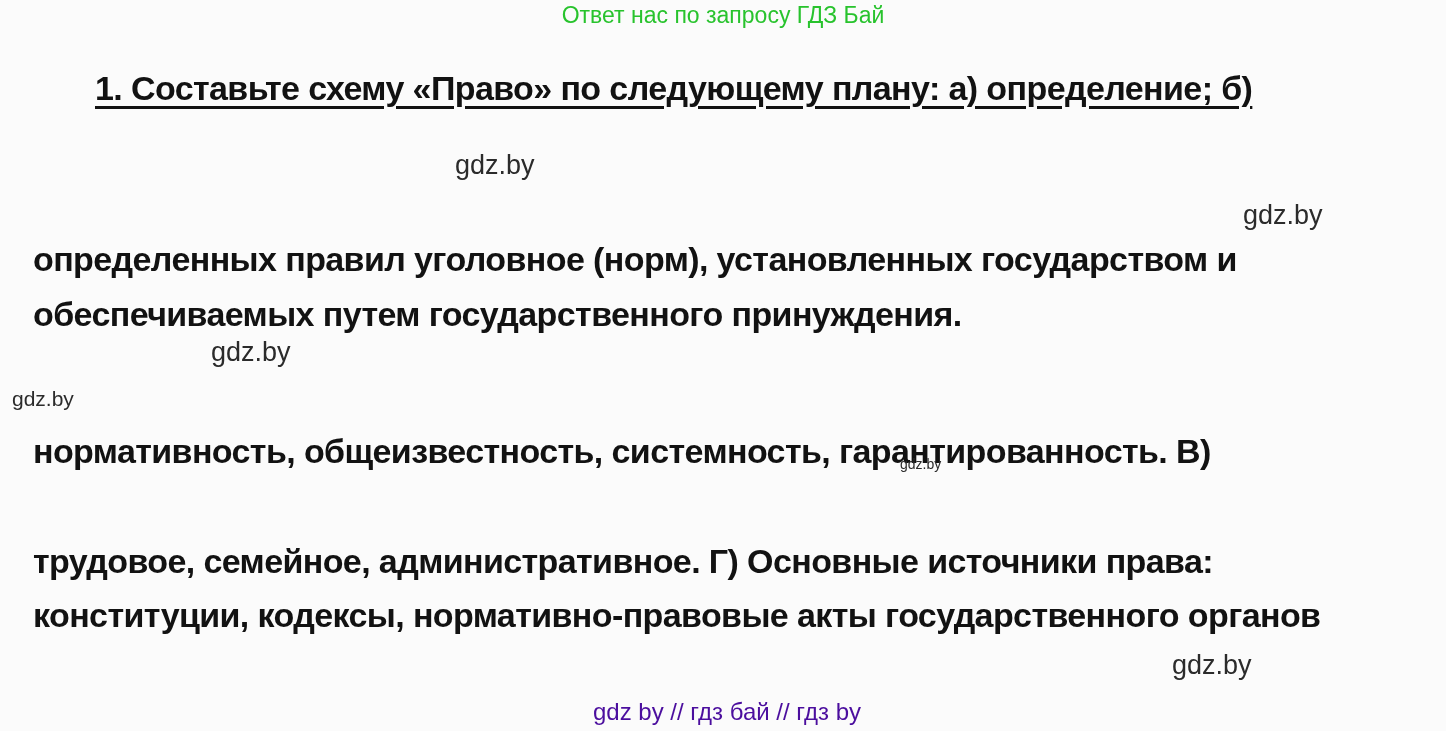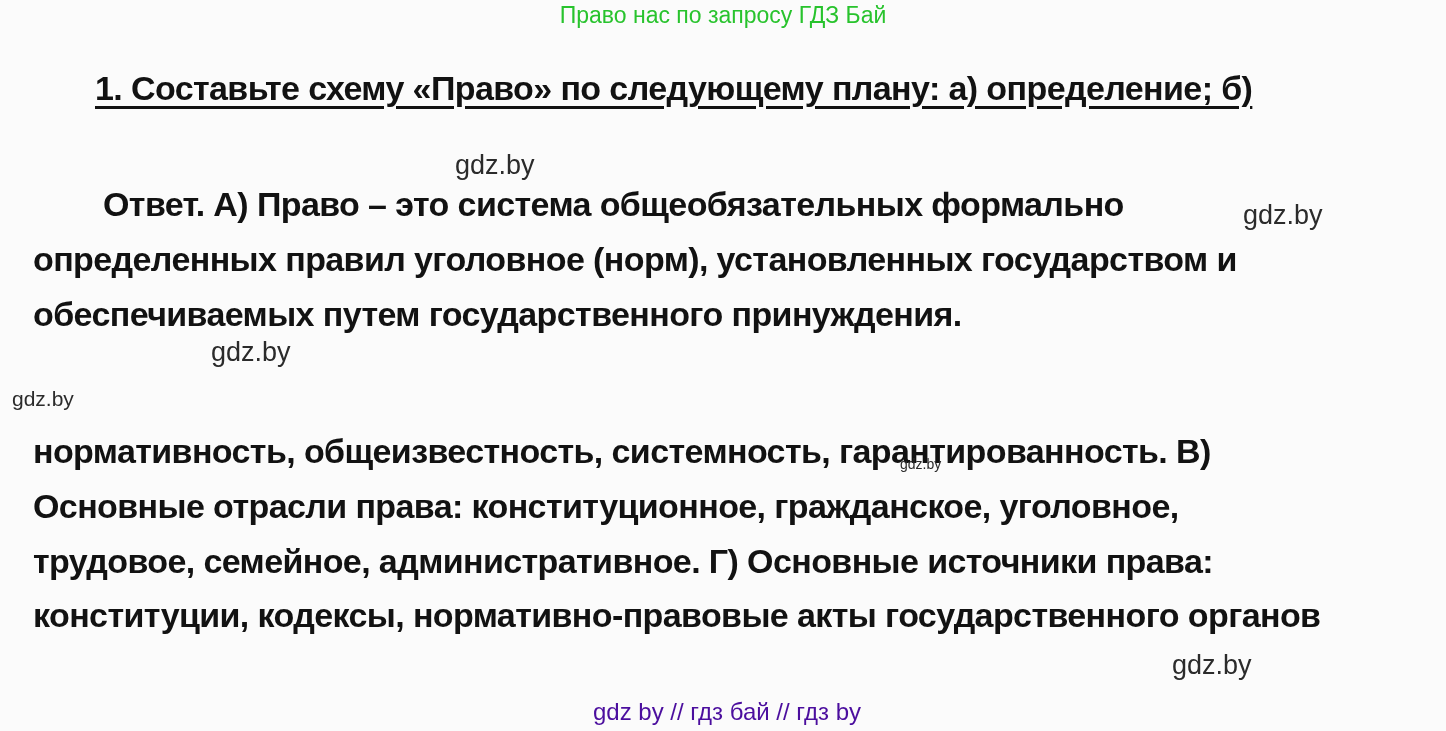--- a/index.html
+++ b/index.html
@@ -73,39 +73,37 @@
     font-size: 24px;
     font-weight: 500;
     color: #4b0e9e;
   }
 </style>
 </head>
 <body>
 
 <div class="page">
 
-  <div class="abs promo">Право нас по запросу ГДЗ Бай</div>
+  <div class="abs promo">Ответ нас по запросу ГДЗ Бай</div>
 
   <div class="abs task-line l1">1. Составьте схему «Право» по следующему плану: а) определение; б)</div>
 
   <div class="abs watermark wm1">gdz.by</div>
   <div class="abs watermark wm2">gdz.by</div>
 
-  <div class="abs body-line pa1">Ответ. А) Право – это система общеобязательных формально</div>
   <div class="abs body-line pa2">определенных правил уголовное (норм), установленных государством и</div>
   <div class="abs body-line pa3">обеспечиваемых путем государственного принуждения.</div>
 
   <div class="abs watermark wm3">gdz.by</div>
   <div class="abs watermark wm4">gdz.by</div>
 
   <div class="abs body-line pb2">нормативность, общеизвестность, системность, гарантированность. В)</div>
 
   <div class="abs watermark wm5">gdz.by</div>
 
-  <div class="abs body-line pb3">Основные отрасли права: конституционное, гражданское, уголовное,</div>
   <div class="abs body-line pb4">трудовое, семейное, административное. Г) Основные источники права:</div>
   <div class="abs body-line pb5">конституции, кодексы, нормативно-правовые акты государственного органов</div>
 
   <div class="abs watermark wm6">gdz.by</div>
 
   <div class="abs footer">gdz by  //  гдз бай  //  гдз by</div>
 
 </div>
 
 </body></html>

